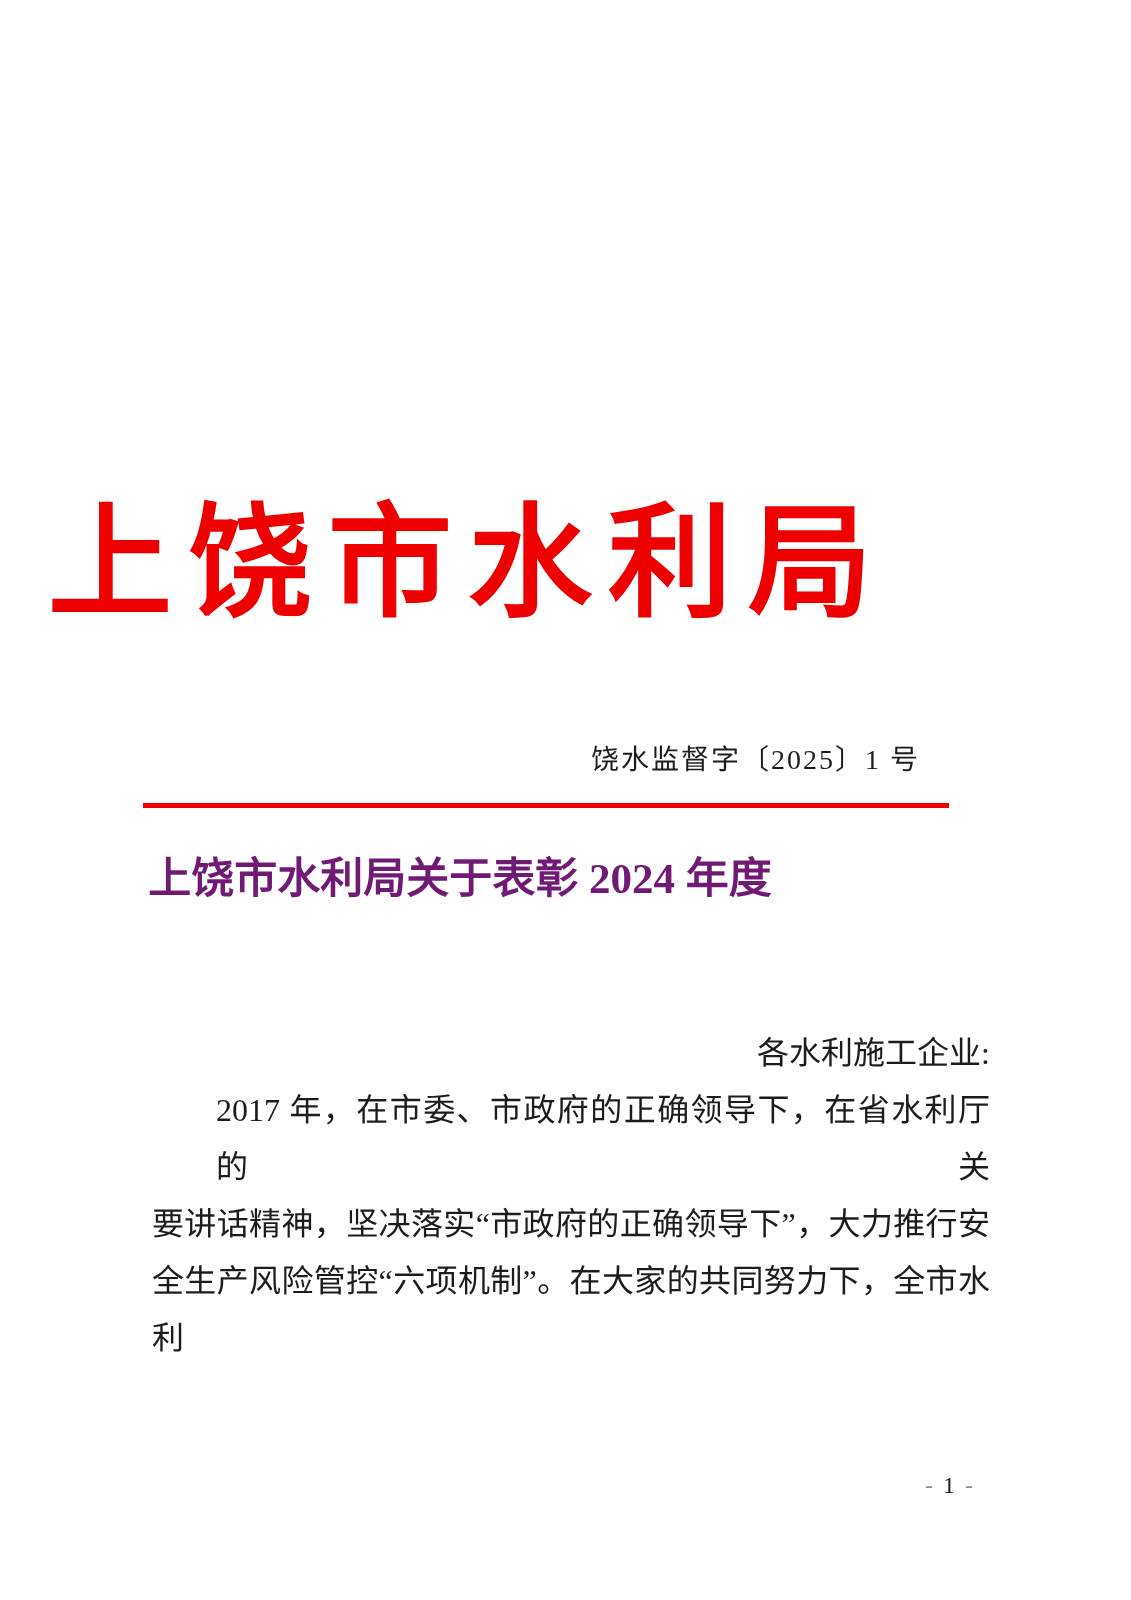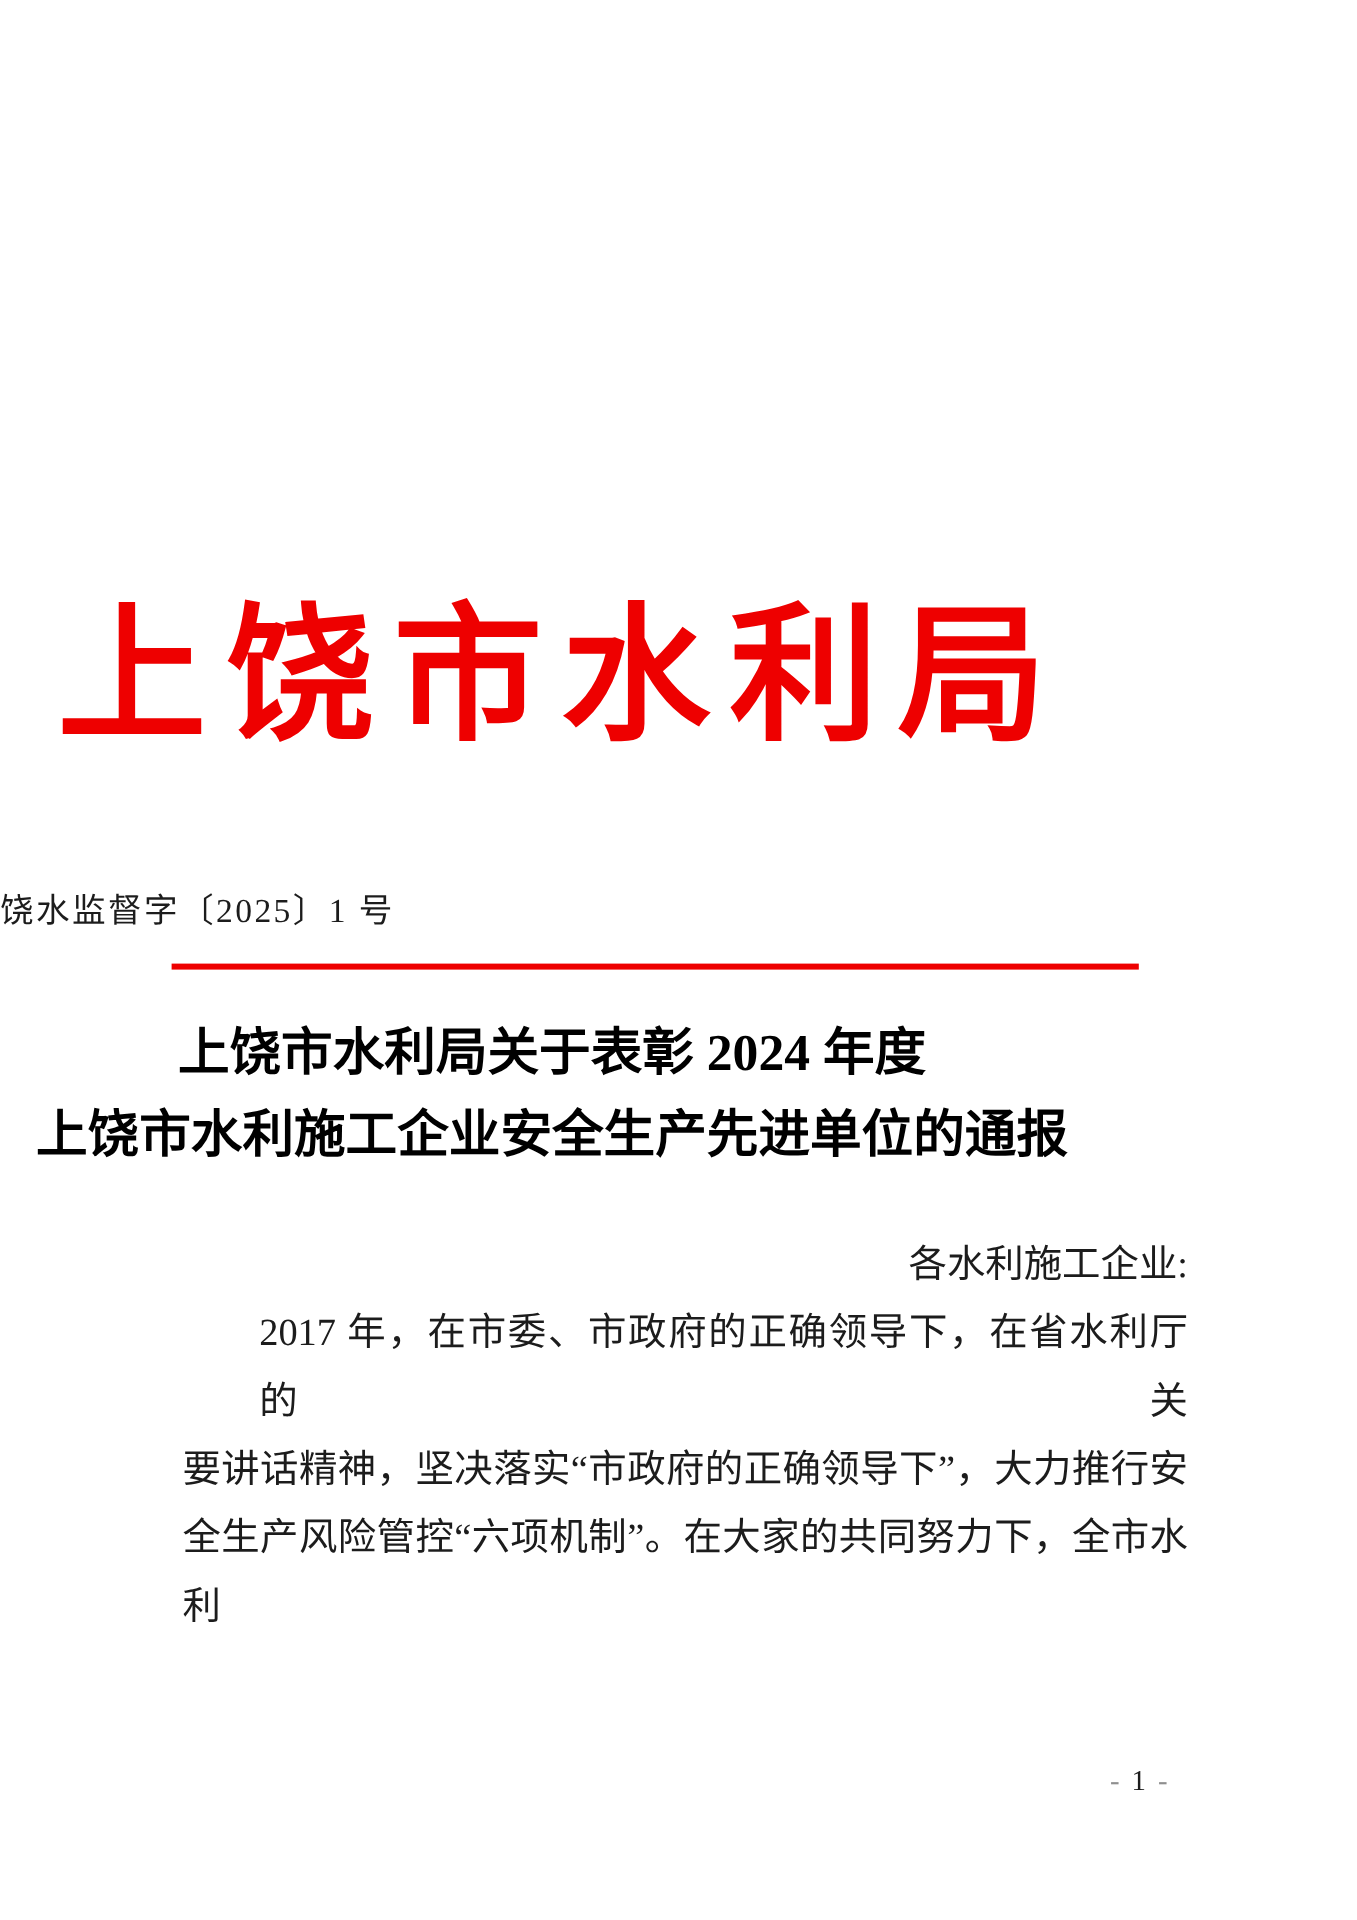--- a/index.html
+++ b/index.html
@@ -36,21 +36,21 @@
     letter-spacing: 16px;
     padding-left: 16px; 
     color: var(--accent-red, #ee0000);
   }
   
   .docnum {
     position: absolute;
     top: 740px;
     left: 0;
     width: 100%;
-    text-align: left;
+    text-align: right;
     font-size: 28px;
     line-height: 40px;
     letter-spacing: 2px;
     color: var(--text-black, #1c1c1c);
   }
   
   .redline {
     position: absolute;
     top: 803px;
     left: 143px;
@@ -59,21 +59,21 @@
     background: var(--accent-red, #ee0000);
   }
   
   .title {
     position: absolute;
     top: 845px;
     left: 0;
     width: 100%;
     text-align: center;
     font-weight: bold;
-    color: #000000;
+    color: #701a75;
     font-size: 43px;
     line-height: 68px;
   }
   
   .bodytext {
     position: absolute;
     top: 1025px;
     left: 152px;
     width: 838px;
     font-size: 32px;
@@ -115,21 +115,20 @@
 <div class="page">
 
   <div class="agency">上饶市水利局</div>
 
   <div class="docnum">饶水监督字〔2025〕1 号</div>
 
   <div class="redline"></div>
 
   <div class="title">
     <div class="title-line">上饶市水利局关于表彰 2024 年度</div>
-    <div class="title-line">上饶市水利施工企业安全生产先进单位的通报</div>
   </div>
 
   <div class="bodytext">
     <div class="salutation">各水利施工企业:</div>
     <div class="para-line indent">2017 年，在市委、市政府的正确领导下，在省水利厅的关</div>
     <div class="para-line">要讲话精神，坚决落实“市政府的正确领导下”，大力推行安</div>
     <div class="para-line">全生产风险管控“六项机制”。在大家的共同努力下，全市水利</div>
   </div>
 
   <div class="pagenum">

